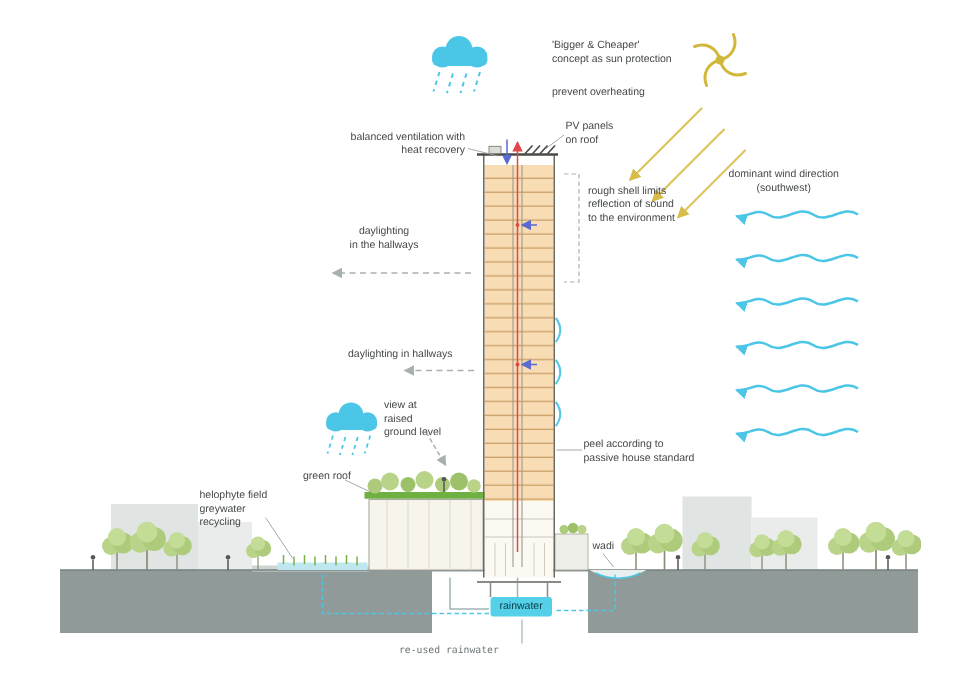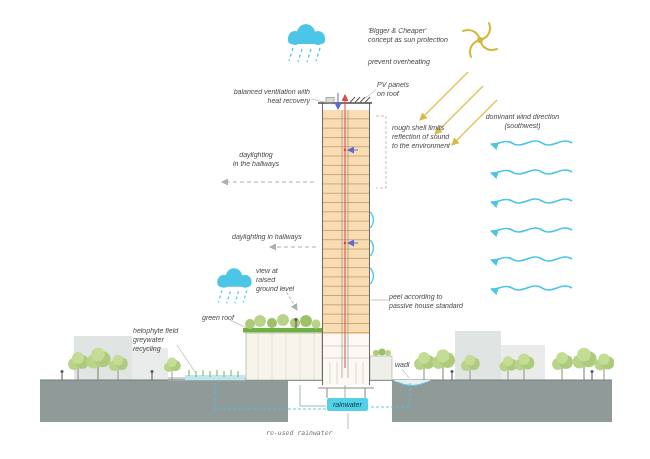--- a/index.html
+++ b/index.html
@@ -1,17 +1,17 @@
 <!DOCTYPE html>
 <html><head>
 <meta charset="utf-8">
 <style>
   html,body{margin:0;padding:0;background:#fff;}
   body{font-family:"Liberation Sans",sans-serif;}
-  .canvas{position:relative;width:614px;height:459px;background:#ffffff;overflow:hidden;font-style:italic;}
+  .canvas{position:relative;width:614px;height:459px;background:#ffffff;overflow:hidden;}
   .canvas svg{position:absolute;left:0;top:0;}
   .lbl{position:absolute;font-size:7px;line-height:1.3;color:#45484a;white-space:pre-line;}
   .lbl.r{text-align:right;}
   .lbl.c{text-align:center;}
   .tank{position:absolute;background:#54d0e8;color:#0c3b44;font-size:7px;line-height:1;
         padding:3px 6px;border-radius:2px;white-space:nowrap;}
   .mono{position:absolute;font-family:"DejaVu Sans Mono",monospace;font-size:6.5px;color:#6b7476;white-space:nowrap;}
 </style>
 </head>
 <body>

